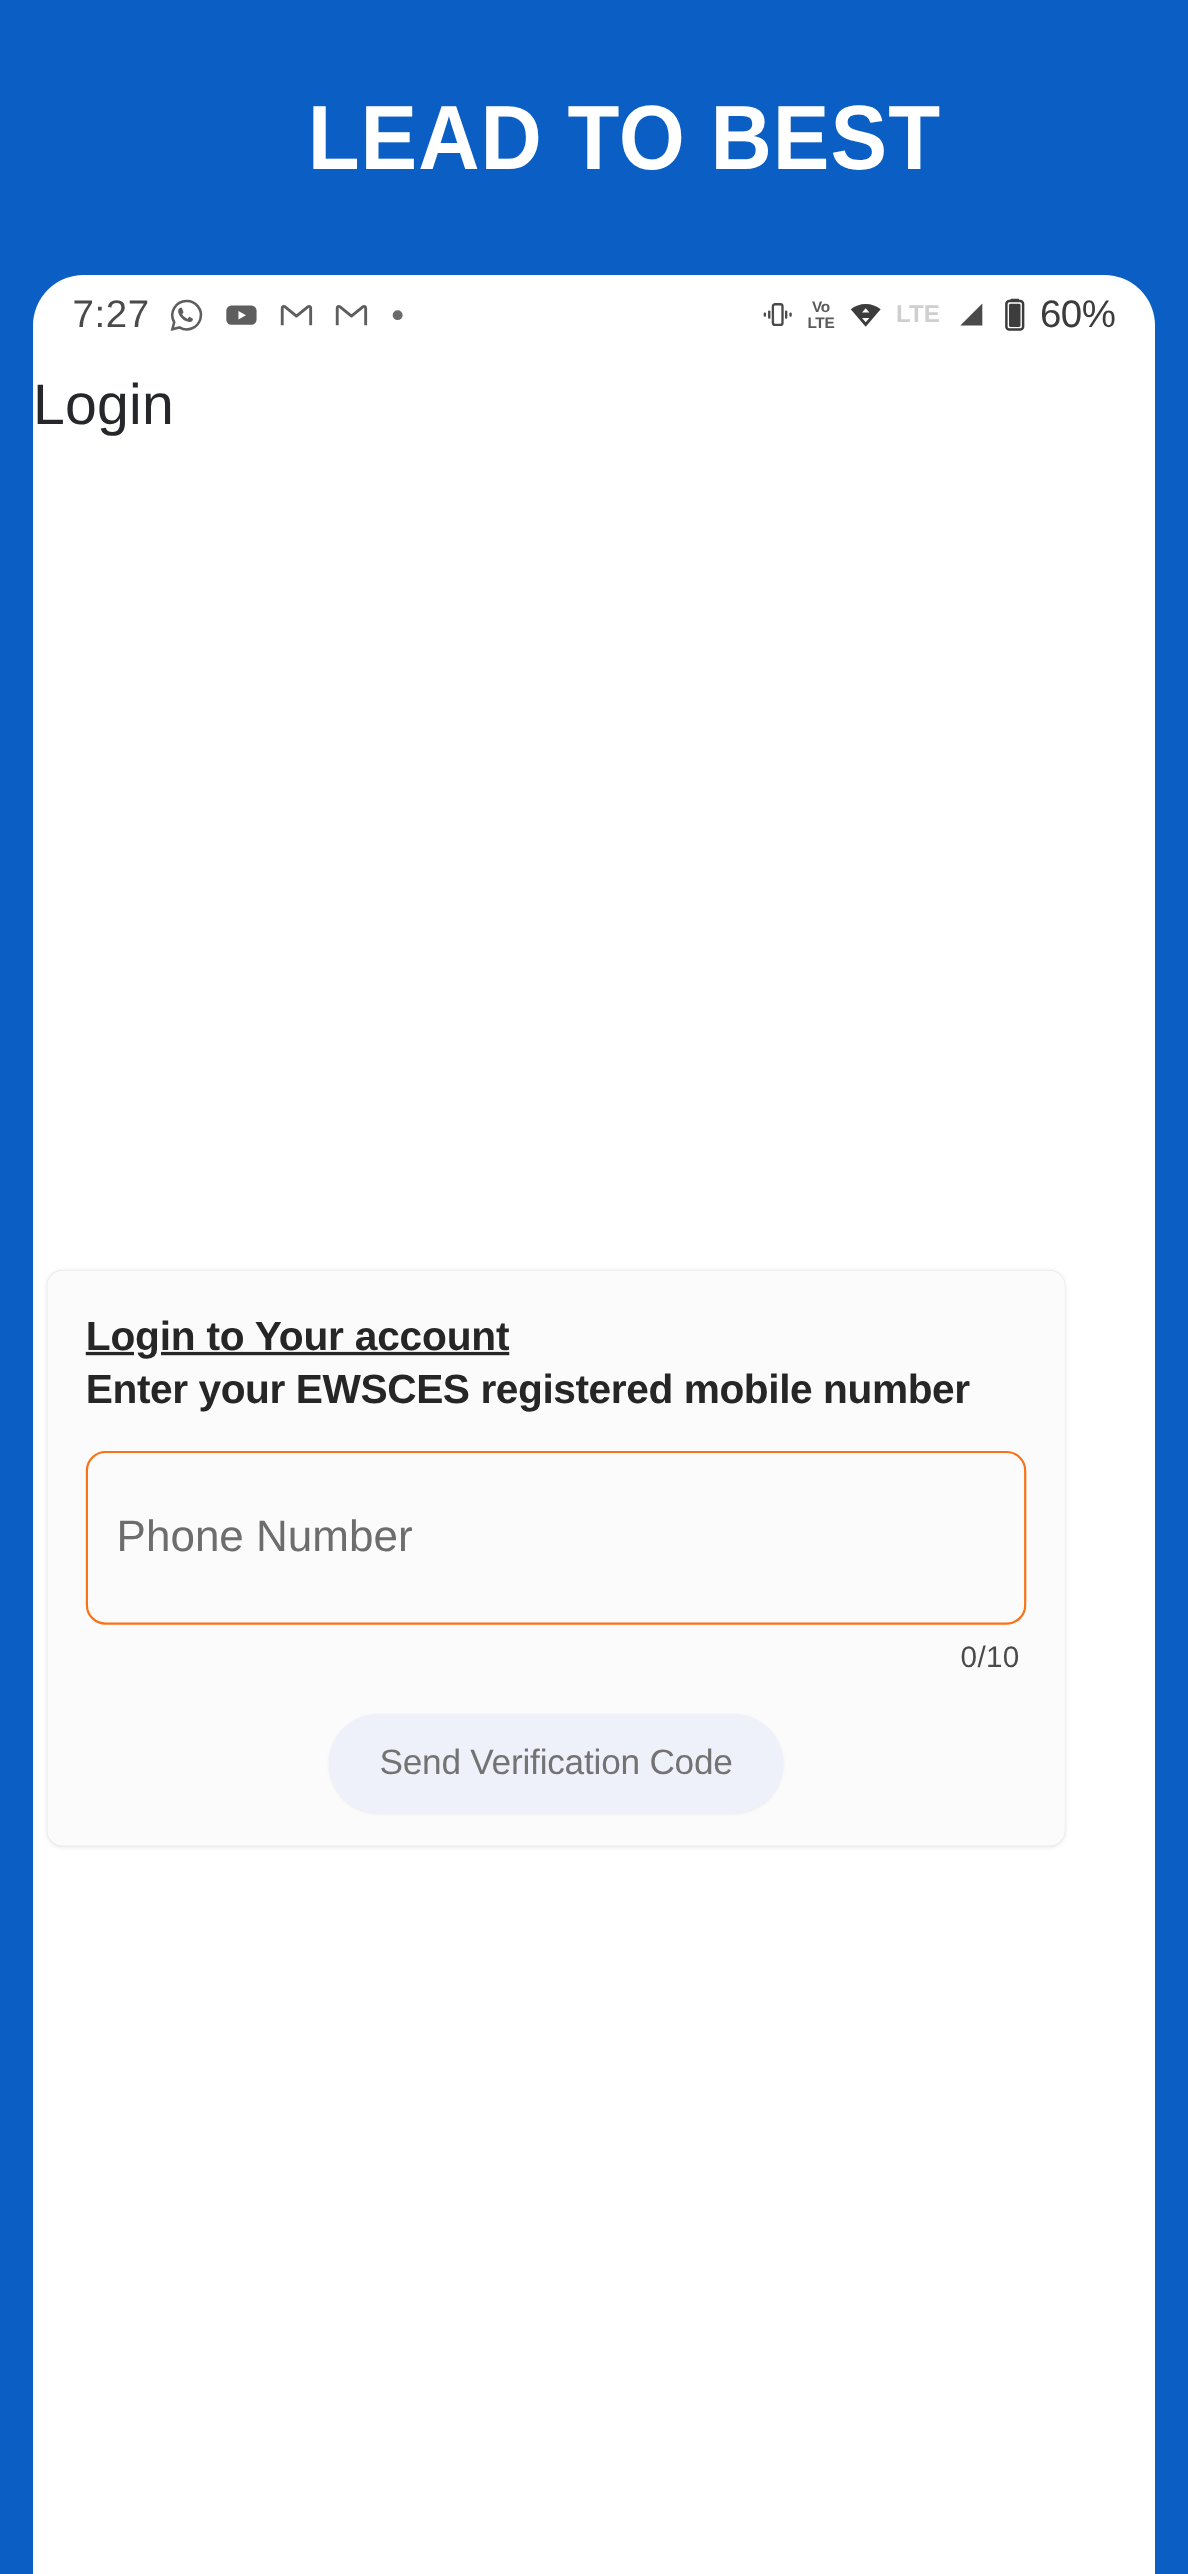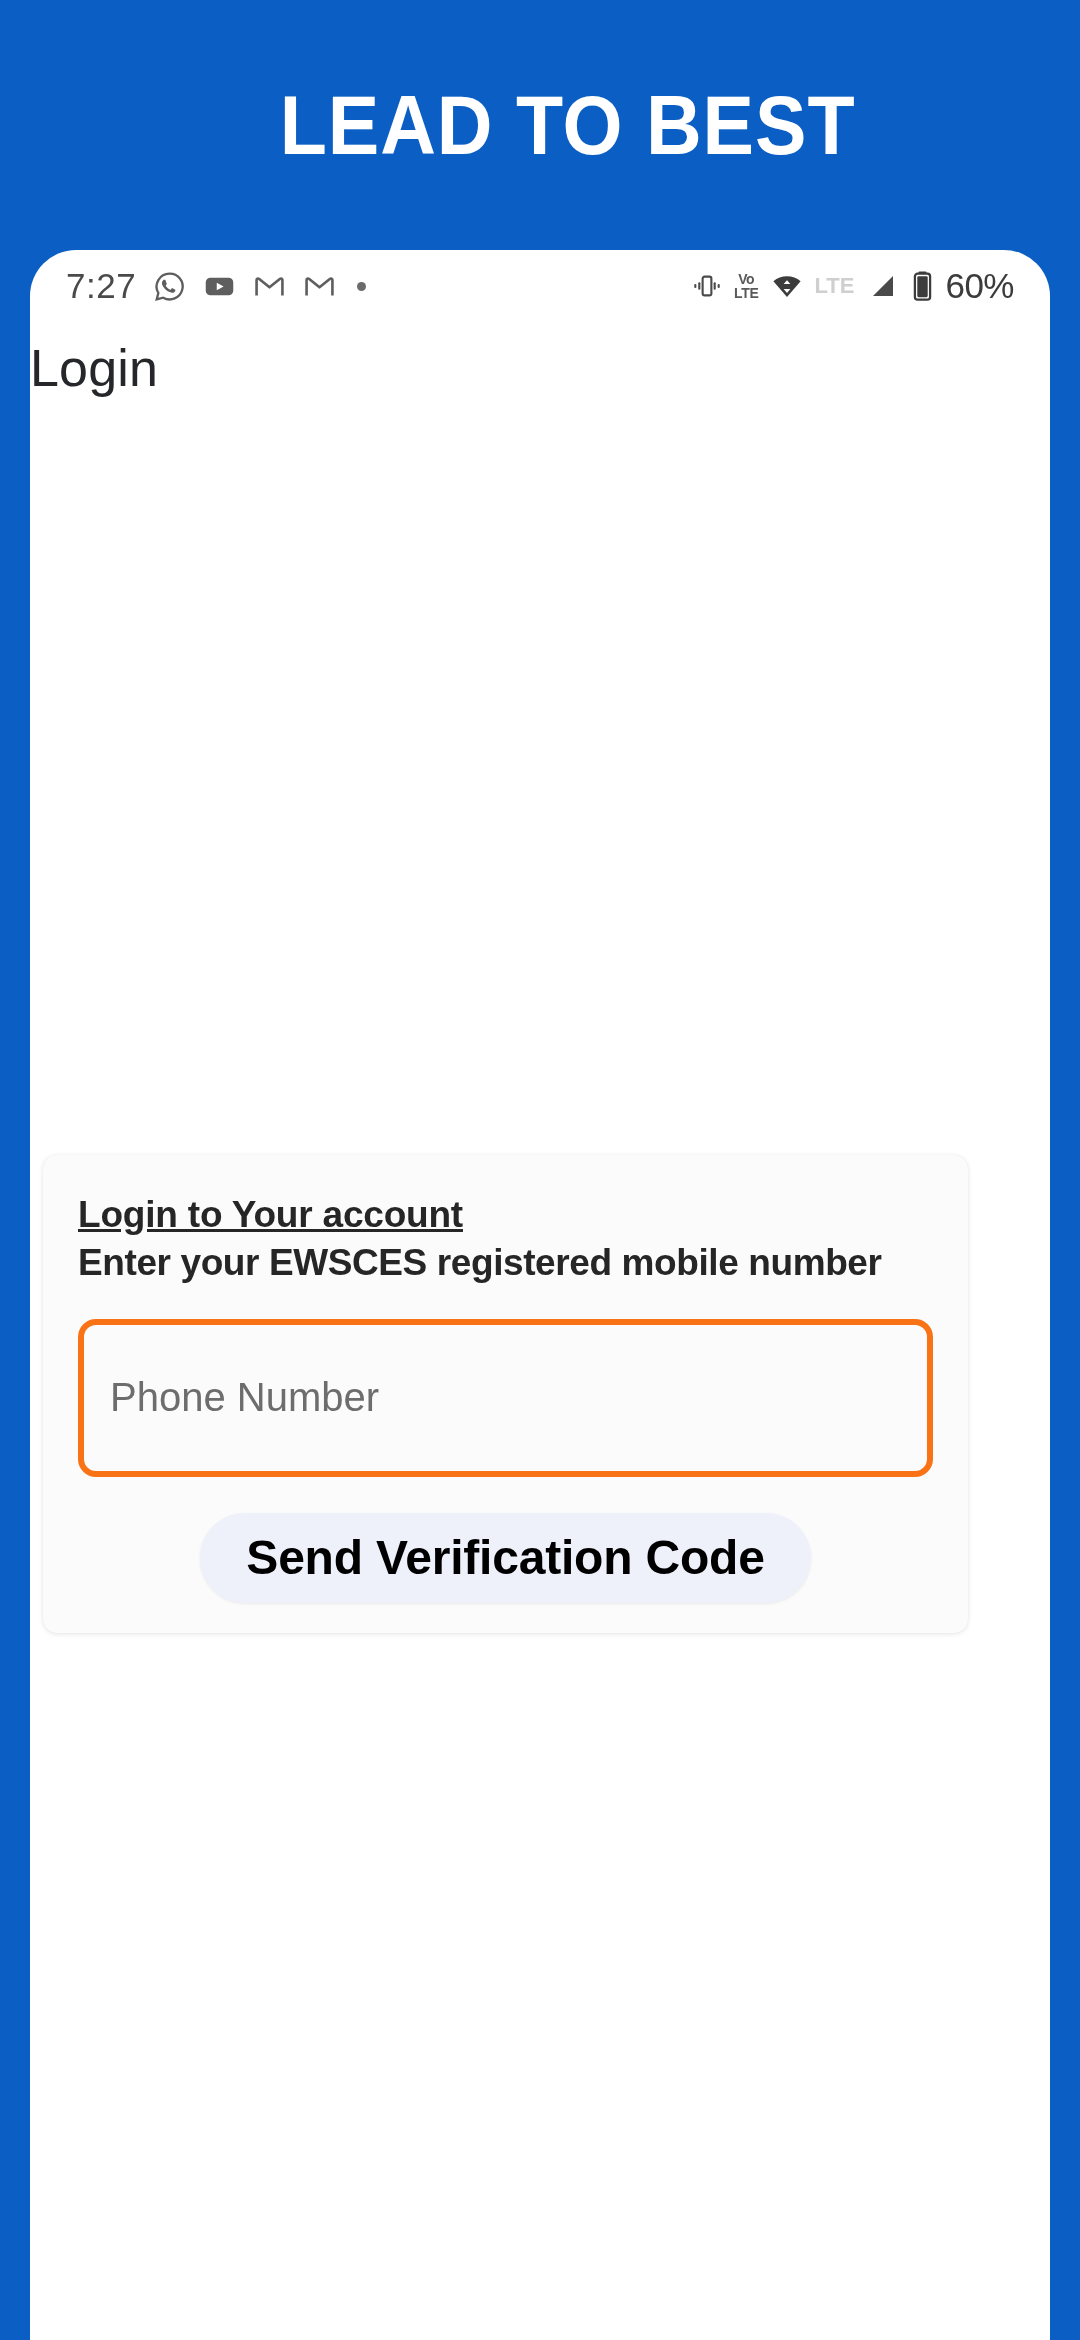--- a/index.html
+++ b/index.html
@@ -81,40 +81,40 @@
     letter-spacing:-0.2px;
     text-decoration:underline;
   }
   .card-h2{
     color:#262626;font-size:37px;font-weight:bold;line-height:1.28;
     letter-spacing:-0.4px;margin-top:1px;white-space:nowrap;
   }
   .field-wrap{margin-top:32px;}
   .field{
     width:100%;height:158px;box-sizing:border-box;
-    border:6px solid #f97316;border-radius:18px;
+    border:2px solid #f97316;border-radius:18px;
     background:transparent;
     padding:0 26px;
     font-family:"Liberation Sans","DejaVu Sans",sans-serif;
     font-size:40px;color:#2b2b2b;
     outline:none;
   }
   .field::placeholder{color:#6d6d6d;opacity:1;}
   .counter{
     text-align:right;color:#4a4a4a;font-size:27px;
     margin-top:14px;padding-right:6px;letter-spacing:0.3px;
   }
   .btn-row{display:flex;justify-content:center;margin-top:36px;}
   .send-btn{
     background:#eef1fa;
     border:none;border-radius:45px;
     padding:0 46px;height:90px;
-    color:#000000;
-    font-family:"Liberation Sans","DejaVu Sans",sans-serif;
-    font-size:48px;font-weight:bold;letter-spacing:-0.2px;
+    color:#737373;
+    font-family:"Liberation Sans","DejaVu Sans",sans-serif;
+    font-size:32px;font-weight:normal;letter-spacing:-0.2px;
     box-shadow:0 1px 3px rgba(0,0,0,0.07);
     cursor:pointer;
     display:flex;align-items:center;justify-content:center;
   }
 </style>
 </head>
 <body>
 
 <div class="frame">
 
@@ -204,20 +204,21 @@
     <div class="page-title">Login</div>
 
     <div class="card">
       <div class="card-h1">Login to Your account</div>
       <div class="card-h2">Enter your EWSCES registered mobile number</div>
 
       <div class="field-wrap">
         <input class="field" type="text" placeholder="Phone Number" style="">
       </div>
 
+      <div class="counter">0/10</div>
 
       <div class="btn-row">
         <button class="send-btn">Send Verification Code</button>
       </div>
     </div>
 
   </div>
 </div>
 
 </body></html>

